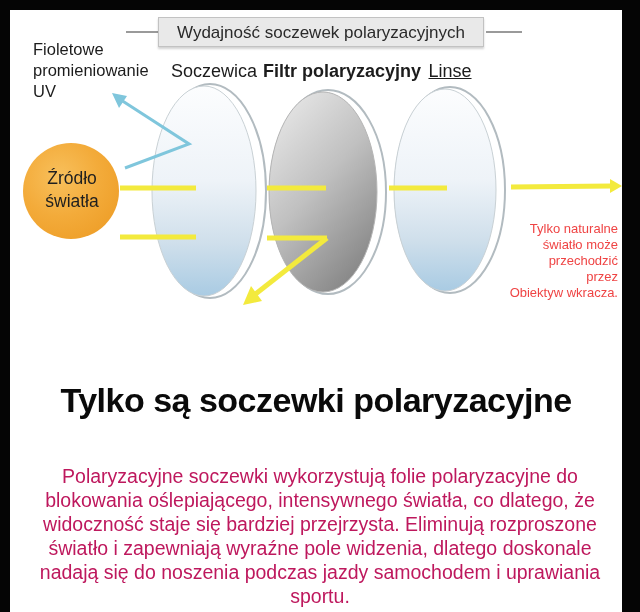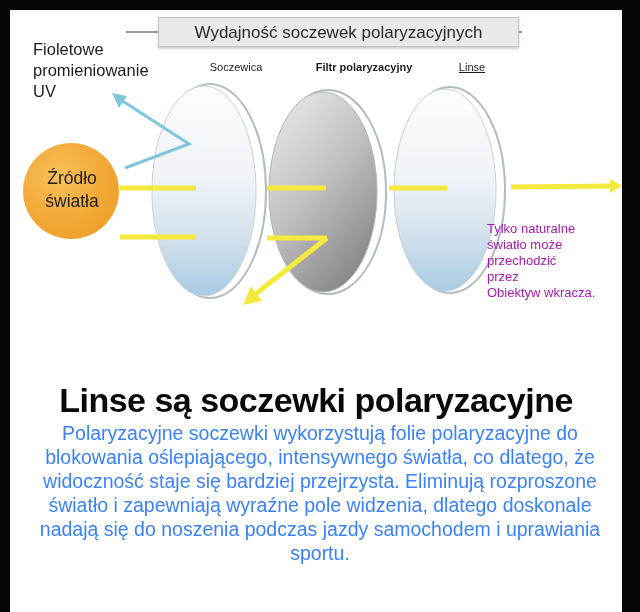--- a/index.html
+++ b/index.html
@@ -16,71 +16,71 @@
   
   .border-top   { left: 0; top: 0; width: 640px; height: 10px; background: #050505; z-index: 30; }
   .border-left  { left: 0; top: 0; width: 10px; height: 612px; background: #050505; z-index: 30; }
   .border-right { left: 622px; top: 0; width: 18px; height: 612px; background: #050505; z-index: 30; }
 
   
   #diagram-svg { left: 0; top: 0; z-index: 1; }
 
   
   .title-box {
-    left: 158px; top: 17px; width: 361px; height: 30px;
+    left: 158px; top: 17px; width: 326px; height: 30px;
     background: #e9e9e9;
     border: 1px solid #c2c2c2;
     box-shadow: 0 2px 2px rgba(0,0,0,0.18);
     text-align: center; line-height: 29px;
     font-size: 17px; color: #2a2a2a;
     z-index: 5; box-sizing: border-box;
   }
   .title-line { top: 31px; height: 2px; background: #9a9a9a; z-index: 4; }
   .title-line.left  { left: 126px; width: 32px; }
   .title-line.right { left: 486px; width: 36px; }
 
   .uv-label {
     left: 33px; top: 39px; width: 150px;
     font-size: 16.5px; line-height: 21px; color: #1c1c1c;
     z-index: 5;
   }
   .lens-label {
     top: 61px; transform: translateX(-50%);
-    font-size: 11px; color: #1c1c1c; white-space: nowrap;
+    font-size: 18px; color: #1c1c1c; white-space: nowrap;
     z-index: 5;
-    margin-left: 22px;
   }
   .lens-label.l1 { left: 214px; }
   .lens-label.l2 { left: 342px; font-weight: bold; }
   .lens-label.l3 { left: 450px; text-decoration: underline; }
 
   .sun-label {
     left: 29px; top: 167px; width: 86px;
     text-align: center;
     font-size: 17.5px; line-height: 23px; color: #1f1f1f;
     z-index: 6;
   }
 
   .caption-right {
     left: 487px; top: 221px; width: 131px;
-    font-size: 13px; line-height: 16px; color: #a21caf;
+    text-align: right;
+    font-size: 13px; line-height: 16px; color: #ef4444;
     z-index: 5;
   }
 
   
   .article-heading {
     left: 10px; top: 381px; width: 612px;
     text-align: center;
     font-size: 34px; font-weight: bold; letter-spacing: -0.5px;
     color: #0a0a0a; z-index: 5;
   }
   .article-body {
-    left: 20px; top: 421px; width: 600px;
+    left: 20px; top: 464px; width: 600px;
     text-align: center;
-    font-size: 19.5px; line-height: 24px; color: #3b82f6;
+    font-size: 19.5px; line-height: 24px; color: #be185d;
     z-index: 5;
   }
 </style>
 </head>
 <body>
 
 <svg id="diagram-svg" class="abs" width="640" height="372" viewBox="0 0 640 372">
   <defs>
     <radialGradient id="sunGrad" cx="38%" cy="35%" r="75%">
       <stop offset="0%" stop-color="#f8c05c"></stop>
@@ -155,21 +155,21 @@
 </div>
 
 <div class="abs caption-right">
   <div>Tylko naturalne</div>
   <div>światło może</div>
   <div>przechodzić</div>
   <div>przez</div>
   <div>Obiektyw wkracza.</div>
 </div>
 
-<div class="abs article-heading">Linse są soczewki polaryzacyjne</div>
+<div class="abs article-heading">Tylko są soczewki polaryzacyjne</div>
 <div class="abs article-body">
   <div>Polaryzacyjne soczewki wykorzystują folie polaryzacyjne do</div>
   <div>blokowania oślepiającego, intensywnego światła, co dlatego, że</div>
   <div>widoczność staje się bardziej przejrzysta. Eliminują rozproszone</div>
   <div>światło i zapewniają wyraźne pole widzenia, dlatego doskonale</div>
   <div>nadają się do noszenia podczas jazdy samochodem i uprawiania</div>
   <div>sportu.</div>
 </div>
 
 <div class="abs border-top"></div>

